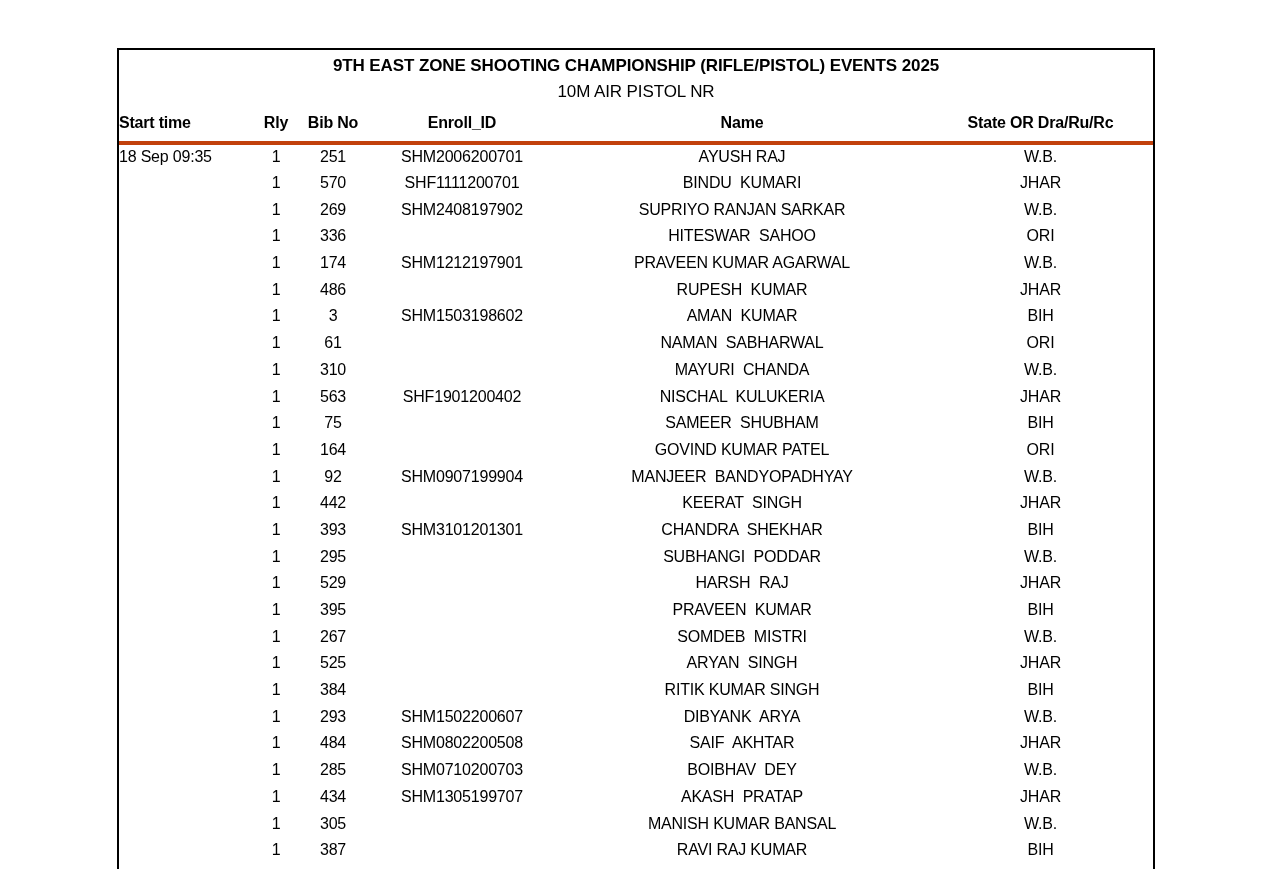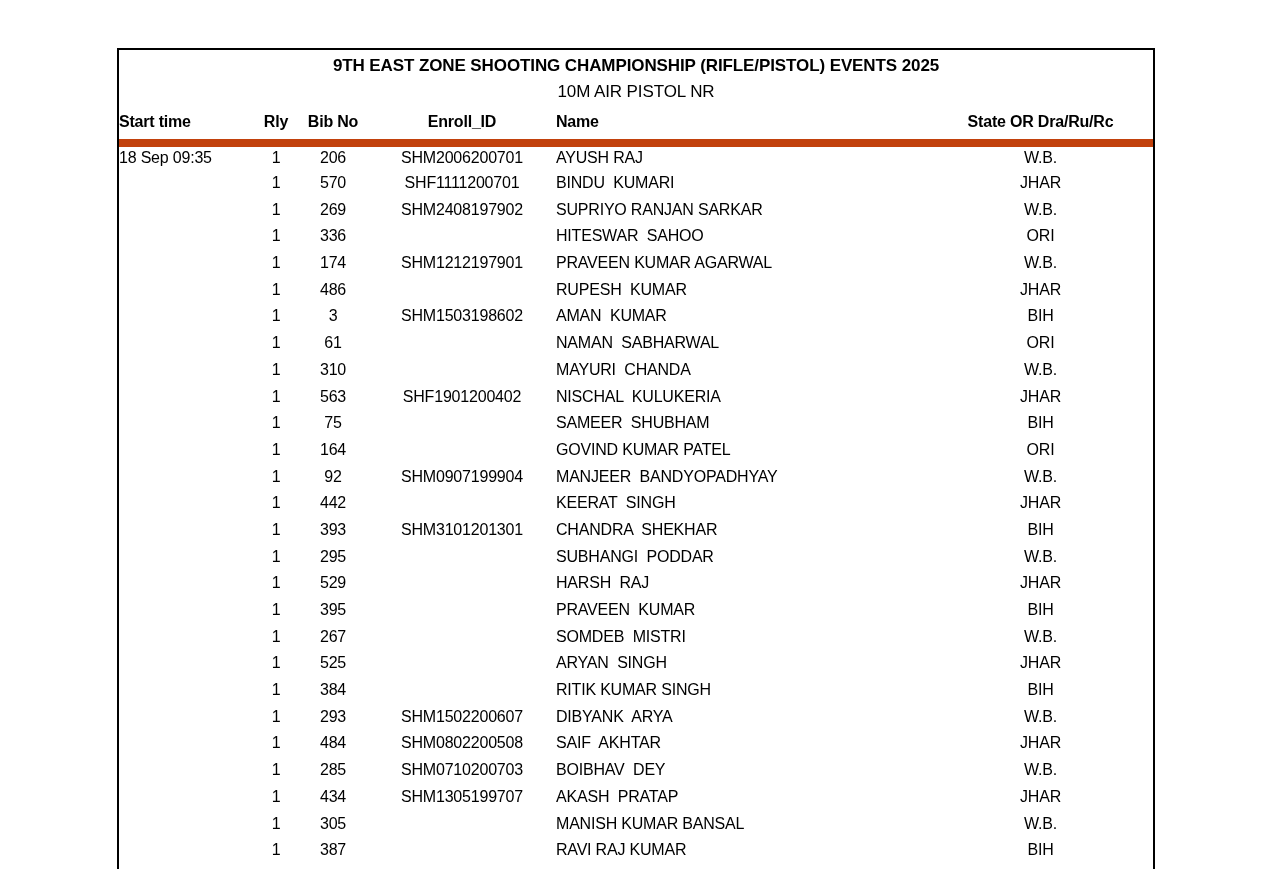--- a/index.html
+++ b/index.html
@@ -42,37 +42,37 @@
   table.roster {
     width:100%;
     border-collapse:collapse;
     table-layout:fixed;
   }
   table.roster th {
     font-weight:bold;
     font-size:16px;
     height:38px;
     vertical-align:middle;
-    border-bottom:8px solid #c2410c;
+    border-bottom:4px solid #c2410c;
     letter-spacing:-0.2px;
     padding:0;
   }
   table.roster td {
     font-size:16px;
     height:26.7px;
     vertical-align:middle;
     padding:0;
     letter-spacing:-0.2px;
   }
   th.c-start { text-align:left; padding-left:22px; }
   td.c-start { text-align:left; padding-left:11px;margin-top:36px; }
   th.c-rly, td.c-rly,
   th.c-bib, td.c-bib,
   th.c-enroll, td.c-enroll { text-align:center; }
-  th.c-name, td.c-name { text-align:left; padding-left:2px; }
+  th.c-name, td.c-name { text-align:center; padding-left:2px; }
   td.c-name { white-space:pre; }
   th.c-state, td.c-state { text-align:center; padding-left:4px; }
 </style>
 </head>
 <body>
 
 <div class="page">
   <div class="table-frame">
     <div class="doc-title">9TH EAST ZONE SHOOTING CHAMPIONSHIP (RIFLE/PISTOL) EVENTS 2025</div>
     <div class="doc-subtitle">10M AIR PISTOL NR</div>
@@ -93,21 +93,21 @@
           <th class="c-bib">Bib No</th>
           <th class="c-enroll">Enroll_ID</th>
           <th class="c-name">Name</th>
           <th class="c-state">State OR Dra/Ru/Rc</th>
         </tr>
       </thead>
       <tbody id="roster-body">
   <tr>
     <td class="c-start">18 Sep 09:35</td>
     <td class="c-rly">1</td>
-    <td class="c-bib">206</td>
+    <td class="c-bib">251</td>
     <td class="c-enroll">SHM2006200701</td>
     <td class="c-name">AYUSH RAJ</td>
     <td class="c-state">W.B.</td>
   </tr>
 
   <tr>
     <td class="c-start"></td>
     <td class="c-rly">1</td>
     <td class="c-bib">570</td>
     <td class="c-enroll">SHF1111200701</td>

